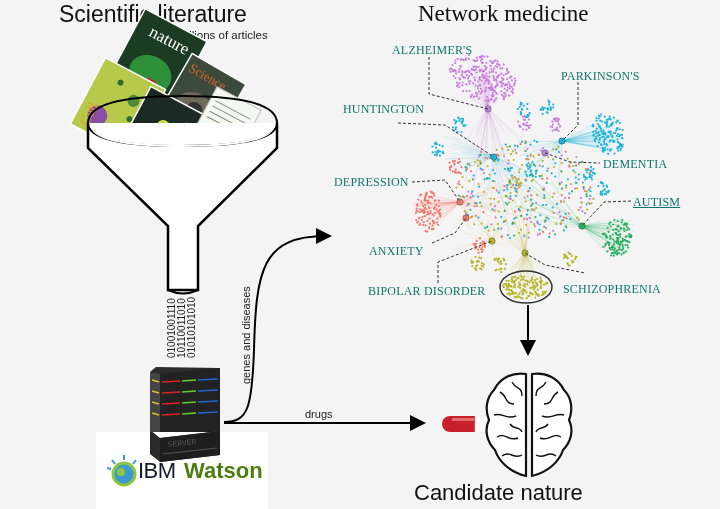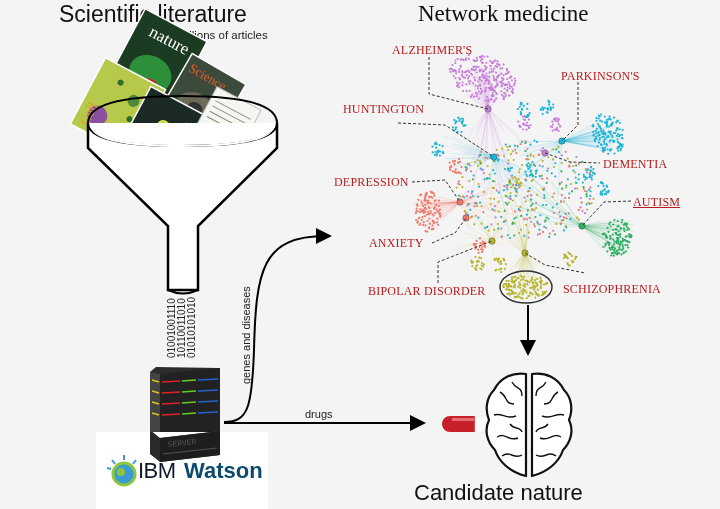--- a/index.html
+++ b/index.html
@@ -1,27 +1,27 @@
 <!DOCTYPE html>
 <html><head>
 <meta charset="utf-8">
 <style>
   html, body { margin:0; padding:0; }
   body { width:720px; height:509px; background:#f4f4f4; position:relative; overflow:hidden;
          font-family:"Liberation Sans", sans-serif; }
   .abs { position:absolute; }
   .title { font-size:23px; color:#111; white-space:nowrap; }
   .small { font-size:11px; color:#222; white-space:nowrap; }
-  .serif-label { font-family:"Liberation Serif", serif; font-size:12px; color:#b91c1c; white-space:nowrap; letter-spacing:0.2px; }
+  .serif-label { font-family:"Liberation Serif", serif; font-size:12px; color:#0f766e; white-space:nowrap; letter-spacing:0.2px; }
   .binary { font-family:"Liberation Sans", sans-serif; font-size:10px; color:#222; line-height:10px;
             transform-origin:left top; transform:rotate(-90deg); white-space:pre; }
   .rot-label { font-size:11px; color:#222; transform-origin:left top; transform:rotate(-90deg); white-space:nowrap; }
   #watson-box { left:96px; top:432px; width:172px; height:77px; background:#fff; }
   .watson-ibm { font-size:22px; color:#0f172a; font-family:"Liberation Sans", sans-serif; letter-spacing:-0.5px; }
-  .watson-w { font-size:22px; color:#0c4a6e; font-weight:bold; font-family:"Liberation Sans", sans-serif; }
+  .watson-w { font-size:22px; color:#4d7c0f; font-weight:bold; font-family:"Liberation Sans", sans-serif; }
   svg { position:absolute; left:0; top:0; }
 </style>
 </head>
 <body>
 
 <div class="abs title" style="left:59px; top:1px;">Scientific literature</div>
 <div class="abs small" style="left:177px; top:29px; font-size:11.5px;">millions of articles</div>
 <div class="abs title" style="left:418px; top:1px;font-family:Liberation Serif, serif;">Network medicine</div>
 
 <svg width="720" height="509" viewBox="0 0 720 509">
@@ -2033,17 +2033,17 @@
   <line x1="163" y1="454" x2="217" y2="448" stroke="#555" stroke-width="1"></line>
   <text x="168" y="447" font-family="Liberation Mono, monospace" font-size="8" fill="#555" transform="rotate(-6 168 447)" id="server-text">SERVER</text>
 </svg>
 
 <div class="abs serif-label" style="left:392px; top:43px;">ALZHEIMER'S</div>
 <div class="abs serif-label" style="left:537px; top:69px;margin-left:24px;">PARKINSON'S</div>
 <div class="abs serif-label" style="left:343px; top:102px;">HUNTINGTON</div>
 <div class="abs serif-label" style="left:603px; top:157px;">DEMENTIA</div>
 <div class="abs serif-label" style="left:334px; top:175px;">DEPRESSION</div>
 <div class="abs serif-label" style="left:633px; top:195px;text-decoration:underline;">AUTISM</div>
-<div class="abs serif-label" style="left:369px; top:236px;">ANXIETY</div>
+<div class="abs serif-label" style="left:369px; top:244px;">ANXIETY</div>
 <div class="abs serif-label" style="left:368px; top:284px;">BIPOLAR DISORDER</div>
 <div class="abs serif-label" style="left:563px; top:282px;">SCHIZOPHRENIA</div>
 
 <div class="abs title" style="left:414px; top:480px; font-size:22px;">Candidate nature</div>
 
 </body></html>

